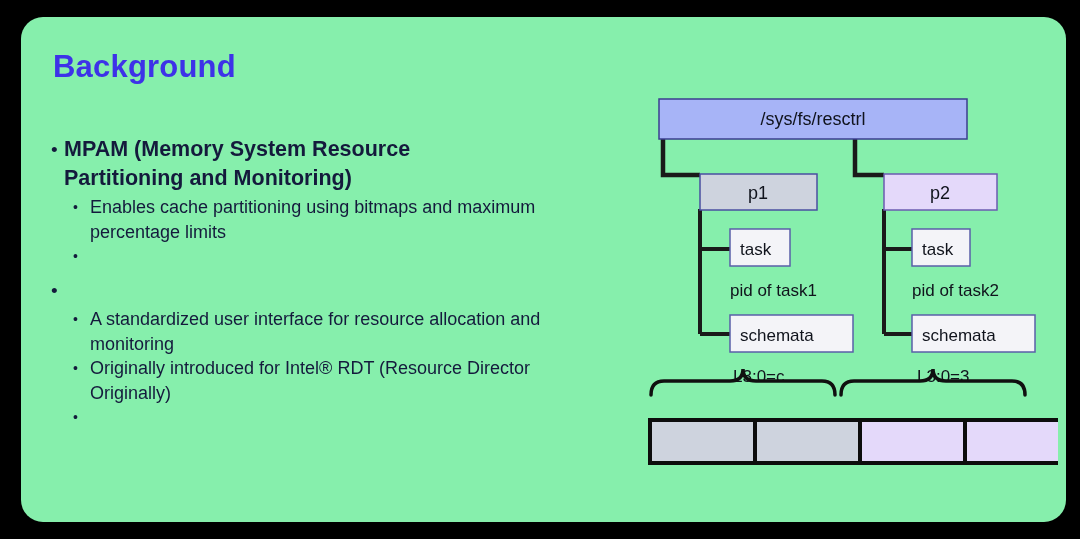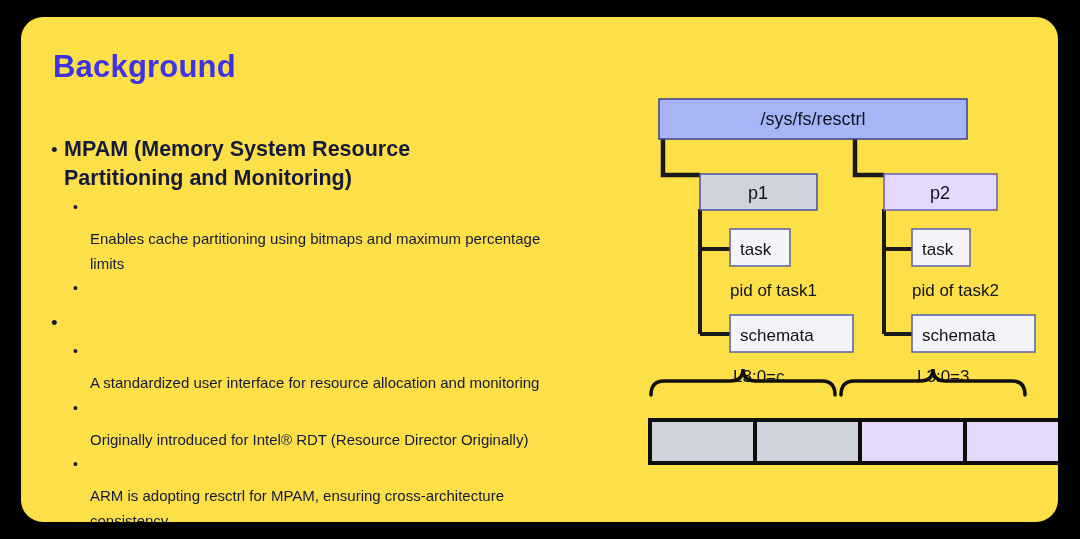--- a/index.html
+++ b/index.html
@@ -13,23 +13,24 @@
     overflow: hidden;
     font-family: "Liberation Sans", sans-serif;
   }
 
   #slide {
     position: absolute;
     left: 21px;
     top: 17px;
     width: 1037px;
     height: 505px;
-    background: #fde047;
+    background: #86efac;
     border-radius: 22px;
     overflow: hidden;
+    padding-left: 8px;
   }
 
   
   #left-col {
     position: absolute;
     left: 16px;
     top: 14px;
     width: 580px;
     height: 480px;
   }
@@ -79,24 +80,23 @@
   }
   .l2 > .dot {
     flex: 0 0 auto;
     color: #141a3c;
     font-size: 14px;
     line-height: 25px;
     width: 17px;
   }
   .l2 > .txt {
     color: #141a3c;
-    font-size: 15px;
+    font-size: 18px;
     line-height: 24.5px;
     max-width: 478px;
-    margin-top: 32px;
   }
 
   .grp { margin-bottom: 7px; }
 
   
   #diagram {
     position: absolute;
     left: 596px;
     top: 0px;
     width: 441px;
@@ -141,21 +141,20 @@
         <div class="l2">
           <span class="dot">•</span>
           <span class="txt">A standardized user interface for resource allocation and monitoring</span>
         </div>
         <div class="l2">
           <span class="dot">•</span>
           <span class="txt">Originally introduced for Intel® RDT (Resource Director Originally)</span>
         </div>
         <div class="l2">
           <span class="dot">•</span>
-          <span class="txt">ARM is adopting resctrl for MPAM, ensuring cross-architecture consistency</span>
         </div>
       </div>
 
     </div>
   </div>
 
   <div id="diagram">
     <svg width="441" height="505" viewBox="0 0 441 505" xmlns="http://www.w3.org/2000/svg">
 
       <path d="M 46 122 L 46 158 L 83 158" fill="none" stroke="#1a1a1a" stroke-width="4.5"></path>

